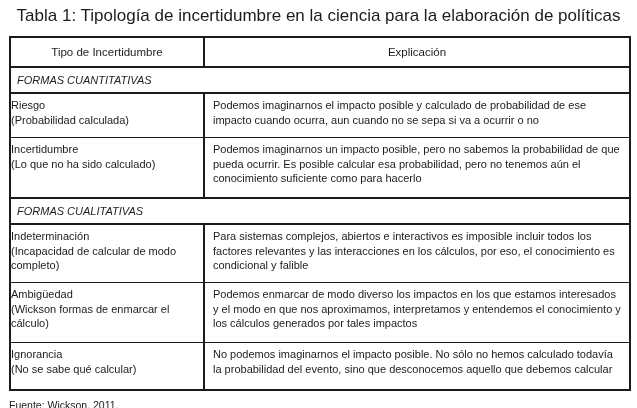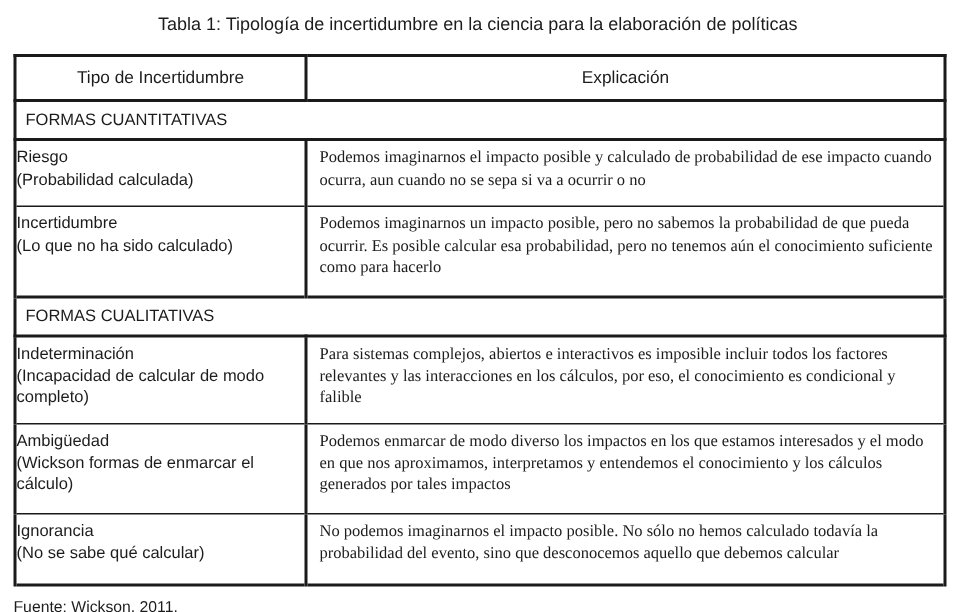--- a/index.html
+++ b/index.html
@@ -8,21 +8,21 @@
     width: 637px;
     height: 408px;
     background: #ffffff;
     font-family: "Liberation Sans", sans-serif;
     color: #1c1c1c;
     overflow: hidden;
   }
   .title {
     padding-top: 9px;
     text-align: center;
-    font-size: 12px;
+    font-size: 17px;
     line-height: 14px;
     color: #1c1c1c;
   }
   table.tbl {
     border-collapse: collapse;
     table-layout: fixed;
     width: 620px;
     margin: 13px 0 0 9px;
     border: 2px solid #1a1a1a;
   }
@@ -45,23 +45,24 @@
     border-top-width: 2px;
     border-bottom-width: 2px;
     border-left-width: 2px;
     border-right-width: 2px;
   }
   tr.section td {
     height: 18px;
     border-top-width: 2px;
     border-bottom-width: 2px;
     padding-left: 6px;
+    font-style: italic;
   }
   tr.data td { vertical-align: top; padding-top: 4px; }
-  tr.data td.expl { padding-left: 8px; padding-right: 5px; font-family: Liberation Serif, serif; }
+  tr.data td.expl { padding-left: 8px; padding-right: 5px; }
   tr.r1 td { height: 36px; }
   tr.r2 td { height: 52px; }
   tr.r3 td { height: 50px; margin-left: 29px; }
   tr.r4 td { height: 52px; margin-top: 10px; }
   tr.r5 td { height: 39px; }
   .source {
     margin: 8px 0 0 9px;
     font-size: 10.5px;
     color: #1c1c1c;
   }

